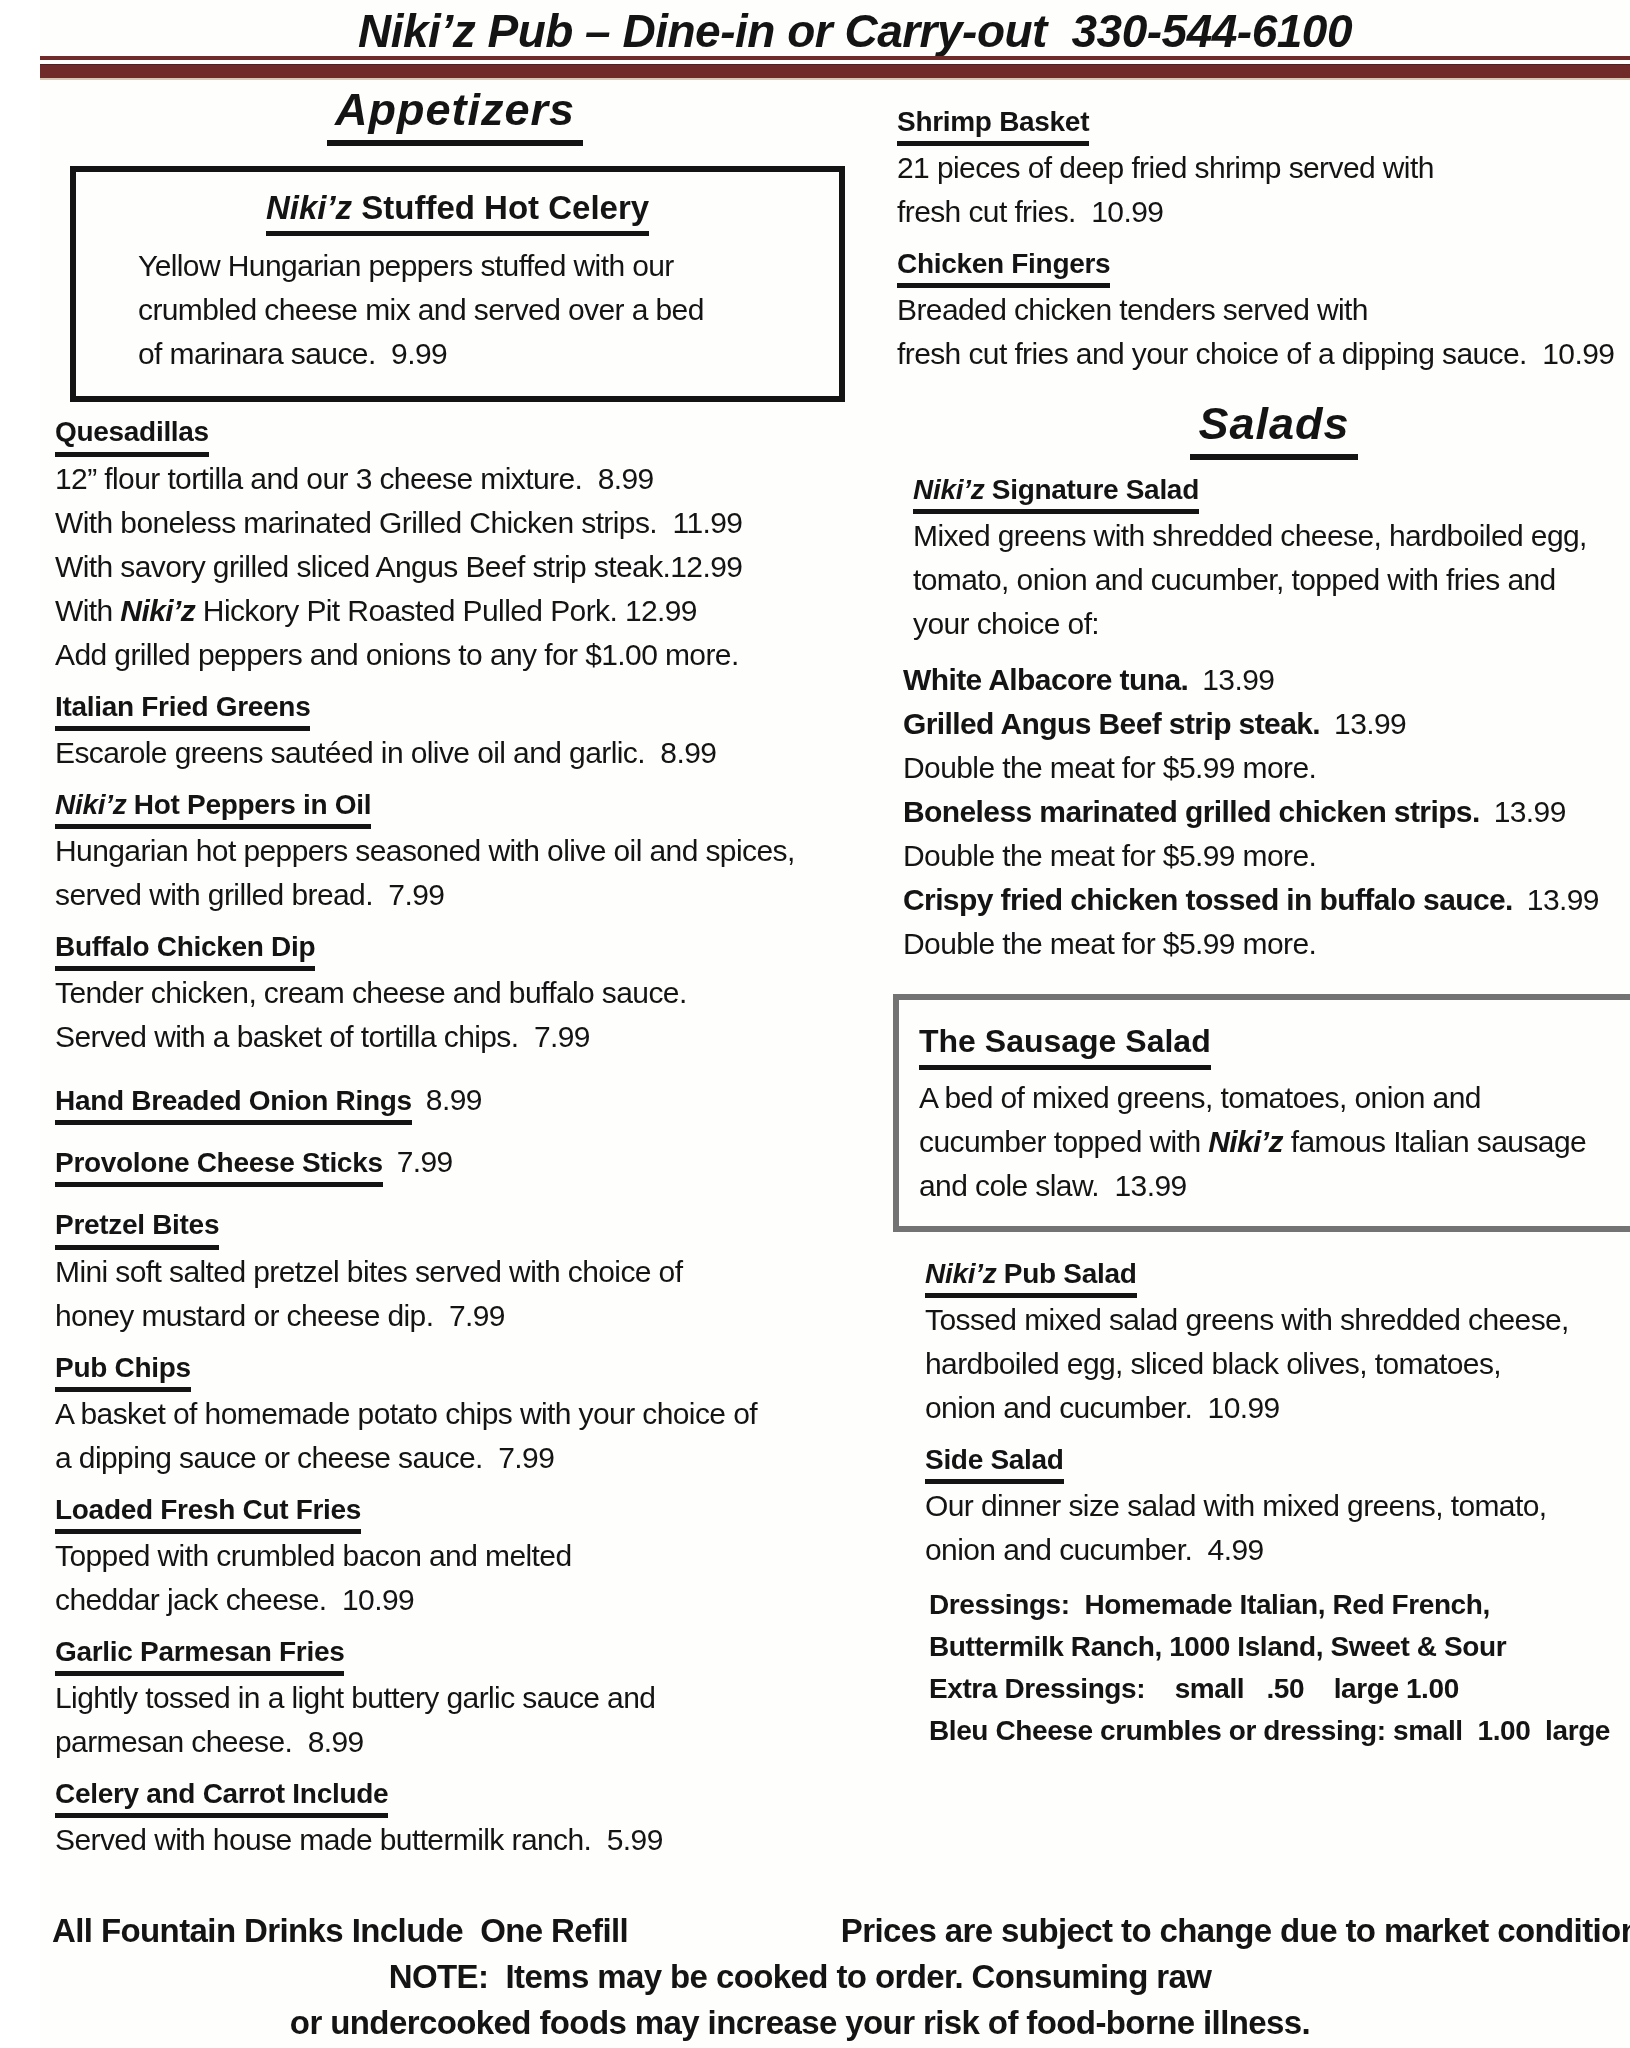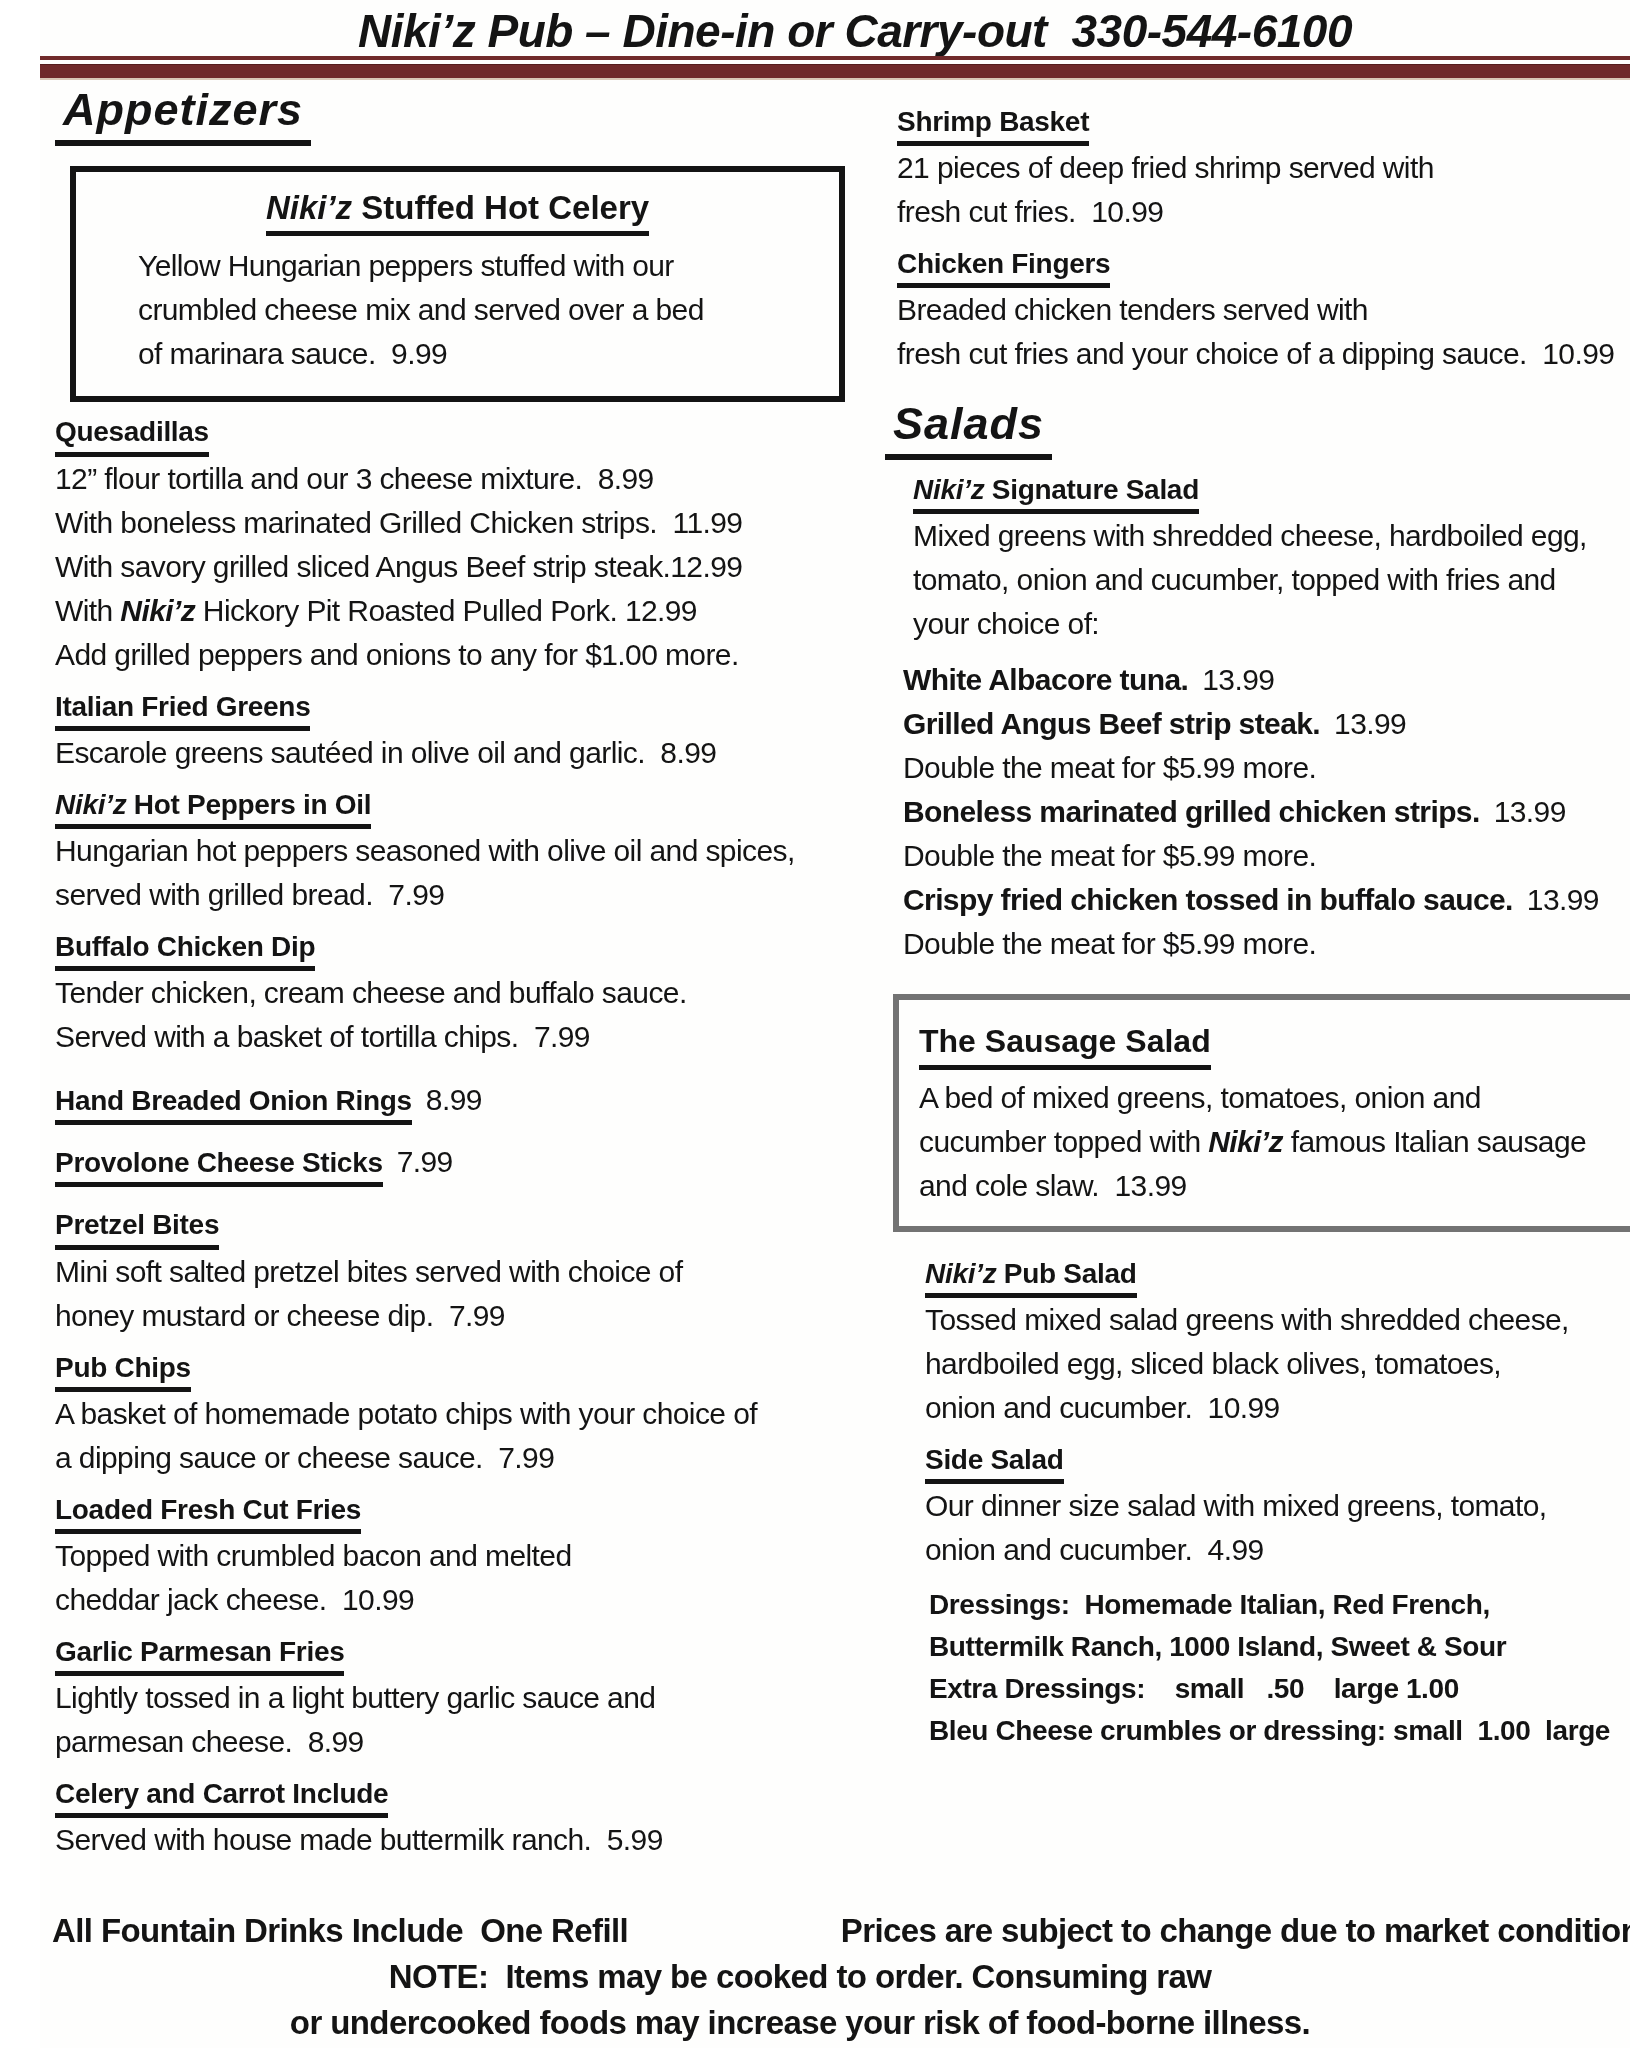--- a/index.html
+++ b/index.html
@@ -17,21 +17,21 @@
   .rule { position:absolute; top:56px; left:0; width:100%; }
   .rule-thin  { height:4px;  background:#702a2a; }
   .rule-gap   { height:4px;  background:transparent; }
   .rule-thick { height:13px; background:#702a2a; border-top:1px solid #551d1d; }
   .rule-light { height:2px;  background:#d9c7b5; }
 
   .col { position:absolute; top:84px; }
   .col-left  { left:15px;  width:800px; }
   .col-right { left:845px; width:778px; }
 
-  .section-head-wrap { text-align:left; }
+  .section-head-wrap { text-align:center; }
   .section-head {
     display:inline-block; font-size:45px; font-weight:bold; font-style:italic;
     letter-spacing:1px; border-bottom:6px solid #141414; padding:0 8px 4px;
     line-height:1.15; white-space:pre;
   }
   .line {
     font-size:30px; line-height:44px; letter-spacing:-0.6px; white-space:pre;
   }
   .brand { font-style:italic; font-weight:bold; }
   .item { margin-top:10px; }

